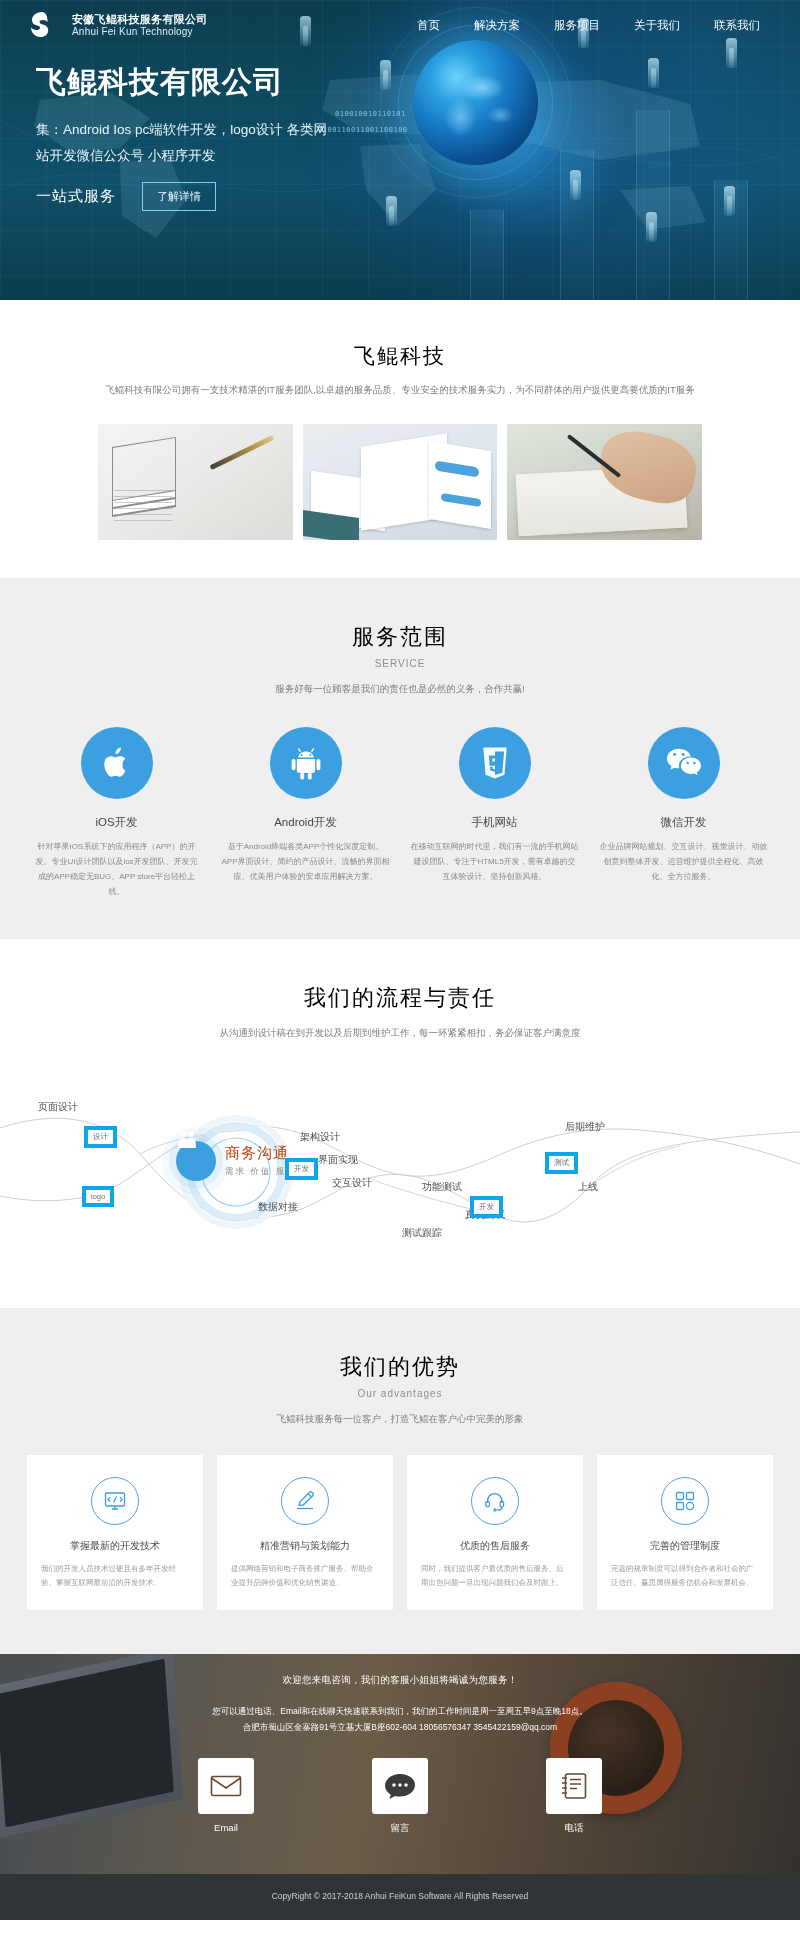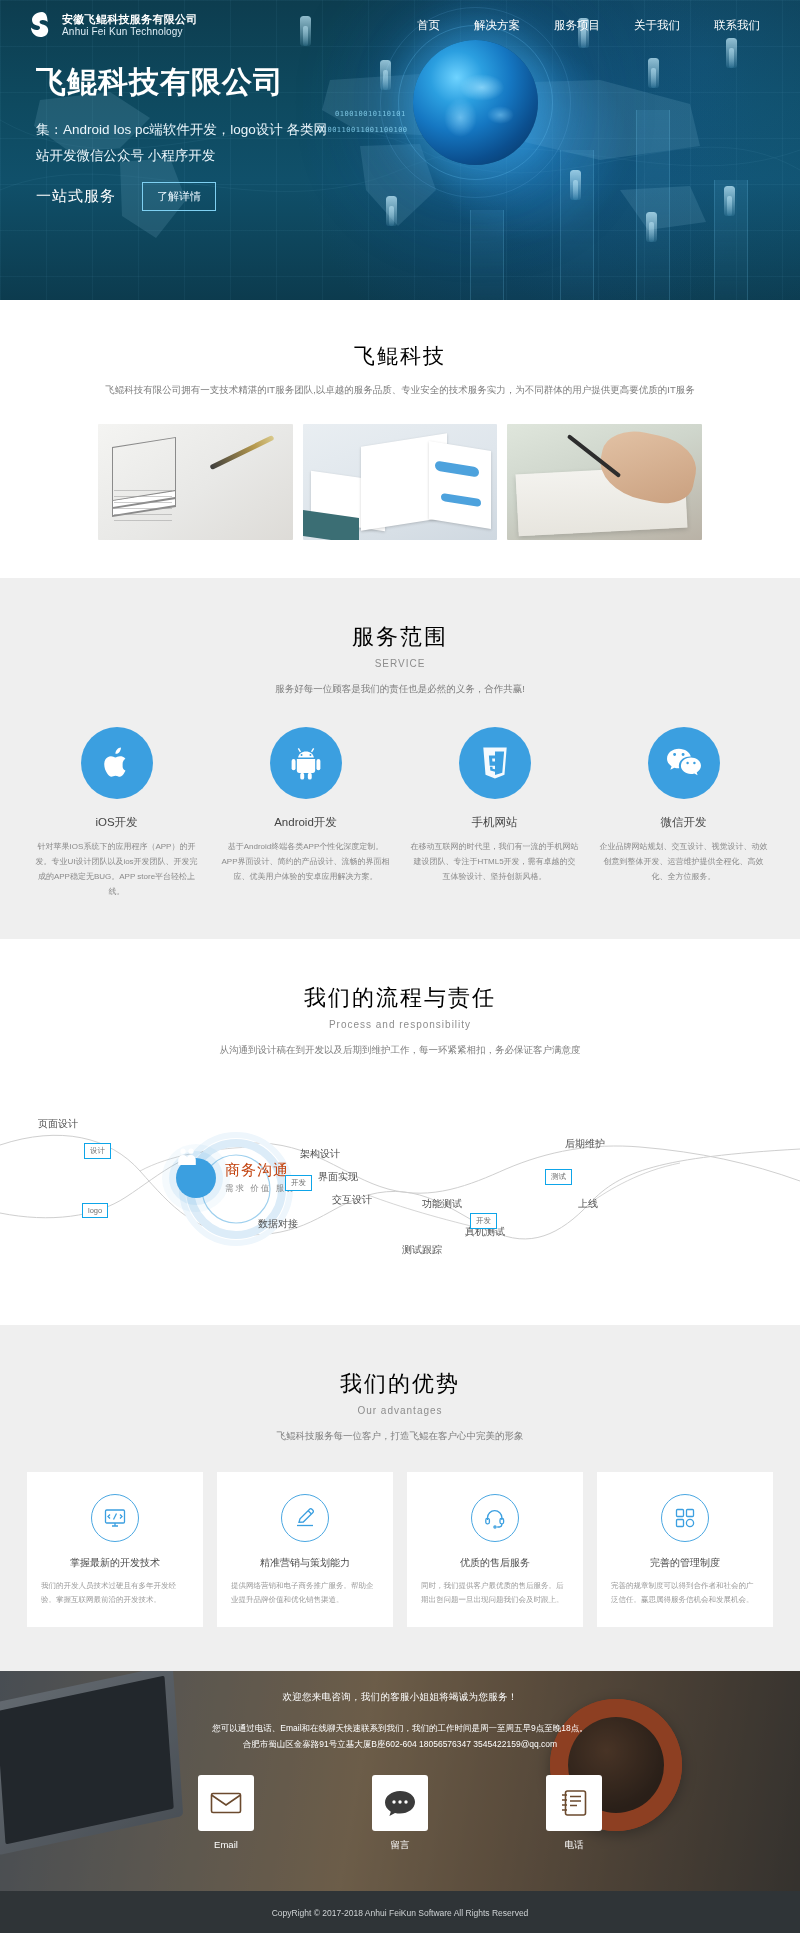--- a/index.html
+++ b/index.html
@@ -86,21 +86,21 @@
     letter-spacing: 0.5px;
     white-space:nowrap;
   }
 
   .topbar {
     position:relative; z-index:5;
     height: 50px;
     display:flex; align-items:center;
     padding: 0 22px;
   }
-  .logo { display:flex; align-items:center; gap:10px; }
+  .logo { display:flex; align-items:center; gap:20px; }
   .logo-mark { width:30px; height:32px; }
   .logo-text { line-height:1.15; }
   .logo-cn { color:#fff; font-size:11px; font-weight:bold; letter-spacing:0.3px; }
   .logo-en { color:#dfeef6; font-size:10px; letter-spacing:0.2px; }
   .nav { margin-left:auto; display:flex; gap:34px; padding-right:18px; }
   .nav-item { color:#ffffff; font-size:11.5px; cursor:pointer; text-decoration:none; }
   .nav-item.active { color:#ffffff; }
 
   .hero-copy { position:relative; z-index:5; padding: 12px 0 0 36px; width:420px; }
   .hero-title { color:#ffffff; font-size:30px; font-weight:bold; letter-spacing:1px; margin-bottom:14px; }
@@ -165,21 +165,21 @@
   }
   .svc-circle svg { fill:#fff; }
   .svc-name { font-size:11.5px; color:#444; margin-bottom:10px; }
   .svc-text { font-size:8px; color:#8a8a8a; line-height:1.85; }
 
   
   .process { background:#fff; padding: 44px 0 30px; }
   .proc-canvas { position:relative; height:210px; margin-top:26px; }
   .proc-canvas svg { position:absolute; inset:0; }
   .node {
-    position:absolute; background:#fff; border:1px solid #0ea5e9; color:#6f6f6f;
+    position:absolute; background:#fff; border:4px solid #0ea5e9; color:#6f6f6f;
     font-size:7.5px; padding:2px 5px; white-space:nowrap;
   }
   .plabel { position:absolute; color:#5a5a5a; font-size:9.5px; white-space:nowrap; }
   .plabel.big { font-size:10px; color:#4e4e4e; }
   .center-badge {
     position:absolute; left:176px; top:62px; width:200px; height:62px;
     display:flex; align-items:center; gap:9px;
   }
   .cb-circle {
     width:40px; height:40px; border-radius:50%; background:#3b9fe0;
@@ -402,21 +402,20 @@
         </div>
         <div class="svc-name">微信开发</div>
         <div class="svc-text">企业品牌网站规划、交互设计、视觉设计、动效创意到整体开发、运营维护提供全程化、高效化、全方位服务。</div>
       </div>
 
     </div>
   </div>
 
   <div class="process">
     <div class="sec-title">我们的流程与责任</div>
-    <div class="sec-sub">Process and responsibility</div>
     <div class="sec-desc">从沟通到设计稿在到开发以及后期到维护工作，每一环紧紧相扣，务必保证客户满意度</div>
 
     <div class="proc-canvas">
       <svg viewBox="0 0 800 210" preserveAspectRatio="none">
         <g stroke="#cfcfcf" stroke-width="1" fill="none">
           <path d="M0,60 C60,40 110,52 140,86 C172,122 196,150 250,150 C310,150 330,120 368,110 C420,96 452,126 492,146 C530,164 560,150 590,118 C620,86 660,72 800,64"></path>
           <path d="M0,128 C50,138 96,132 126,112 C160,90 190,60 250,58 C312,56 344,92 388,104 C432,116 470,100 506,84 C548,66 592,58 640,62 C700,67 750,78 800,96"></path>
         </g>
         <g stroke="#bdbdbd" stroke-width="0.8" fill="none" opacity="0.8">
           <path d="M140,86 C170,70 210,64 250,62"></path>

